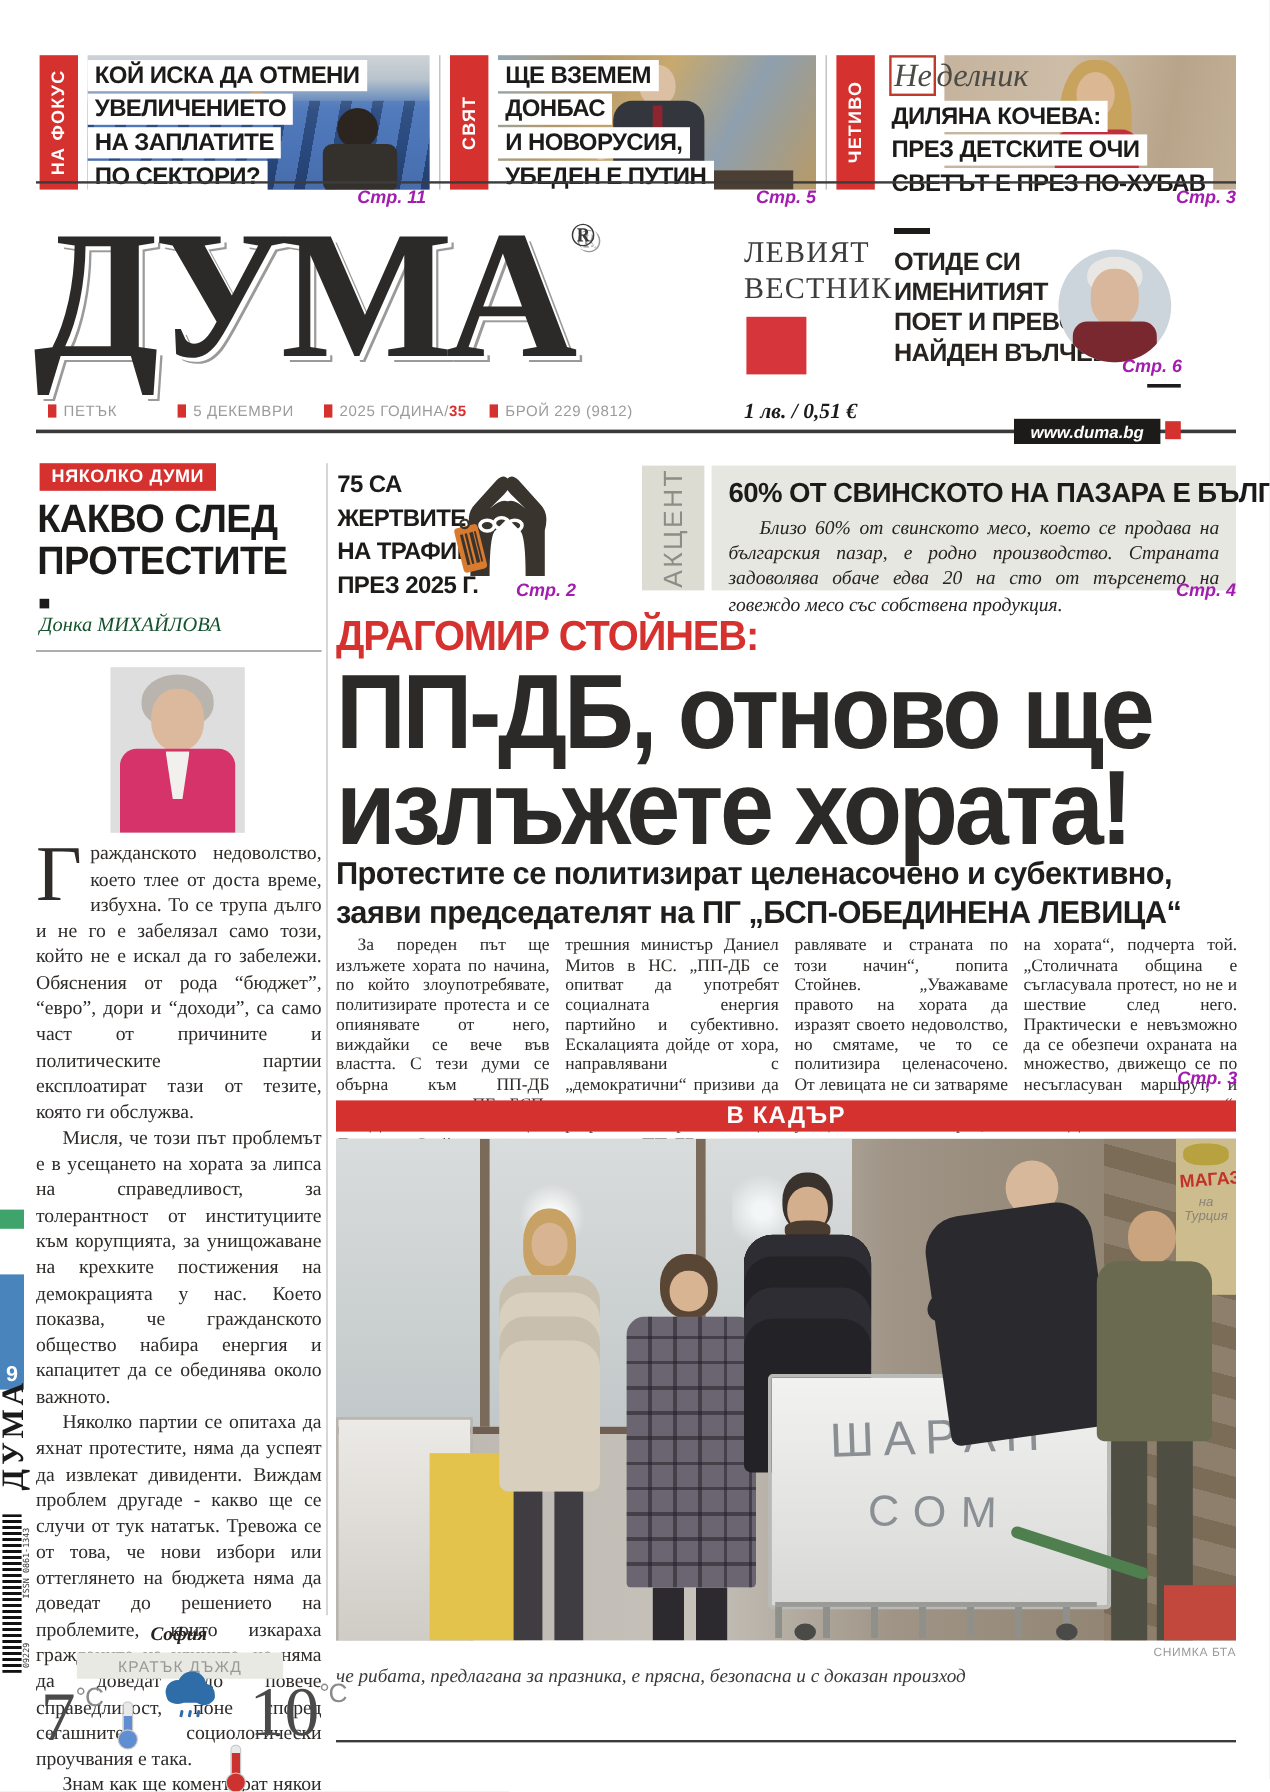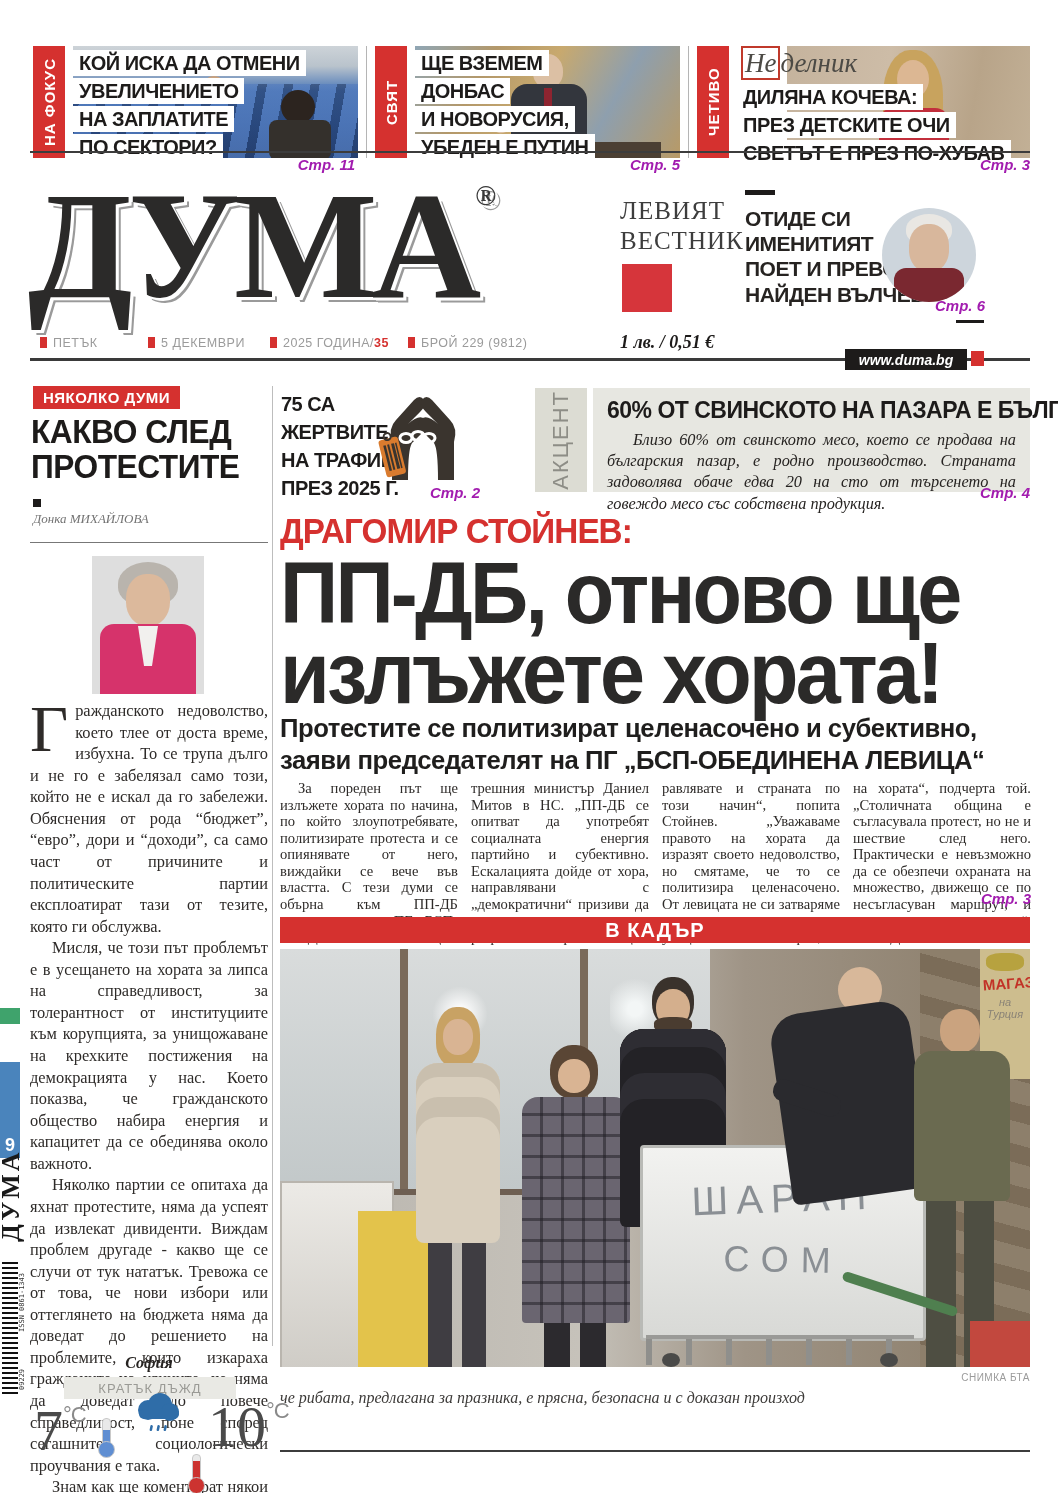--- a/index.html
+++ b/index.html
@@ -133,21 +133,21 @@
   <div class="abs" style="left:845px;top:349px;width:122px;height:21px;background:#1d1b1a;color:#fff;font-weight:bold;font-style:italic;
        font-size:14px;display:flex;align-items:center;justify-content:center;">www.duma.bg</div>
   <div class="abs" style="left:971px;top:351px;width:13px;height:15px;background:#d5312f;"></div>
 
   <div class="abs redbox" style="left:33px;top:386px;padding:3px 10px;font-weight:bold;font-size:15px;letter-spacing:.5px;">НЯКОЛКО ДУМИ</div>
   <div class="abs cond" style="left:31px;top:414px;font-size:33px;line-height:1.07;color:#1d1b1a;transform:scaleX(0.96);transform-origin:left top;">
     <div>КАКВО СЛЕД</div>
     <div>ПРОТЕСТИТЕ</div>
   </div>
   <div class="abs" style="left:33px;top:499px;width:8px;height:8px;background:#1d1b1a;"></div>
-  <div class="abs serif" style="left:33px;top:511px;font-style:italic;font-size:13px;color:#737373;">Донка МИХАЙЛОВА</div>
+  <div class="abs serif" style="left:33px;top:511px;font-style:italic;font-size:17px;color:#14532d;">Донка МИХАЙЛОВА</div>
   <div class="abs" style="left:30px;top:542px;width:238px;height:1px;background:#777;"></div>
 
   <div class="abs" style="left:92px;top:556px;width:112px;height:138px;background:#dedede;overflow:hidden;">
     <div class="abs" style="left:26px;top:6px;width:60px;height:44px;border-radius:50% 50% 42% 42%;background:#b9b4ad;"></div>
     <div class="abs" style="left:34px;top:18px;width:44px;height:52px;border-radius:46%;background:#dcb99c;"></div>
     <div class="abs" style="left:8px;top:68px;width:96px;height:70px;border-radius:14px 14px 0 0;background:#d6336b;"></div>
     <div class="abs" style="left:46px;top:70px;width:20px;height:40px;background:#f1f0ee;clip-path:polygon(0 0,100% 0,70% 100%,30% 100%);"></div>
   </div>
 
   <div class="abs bodytext" style="left:30px;top:700px;width:238px;font-size:16.4px;line-height:1.315;">

